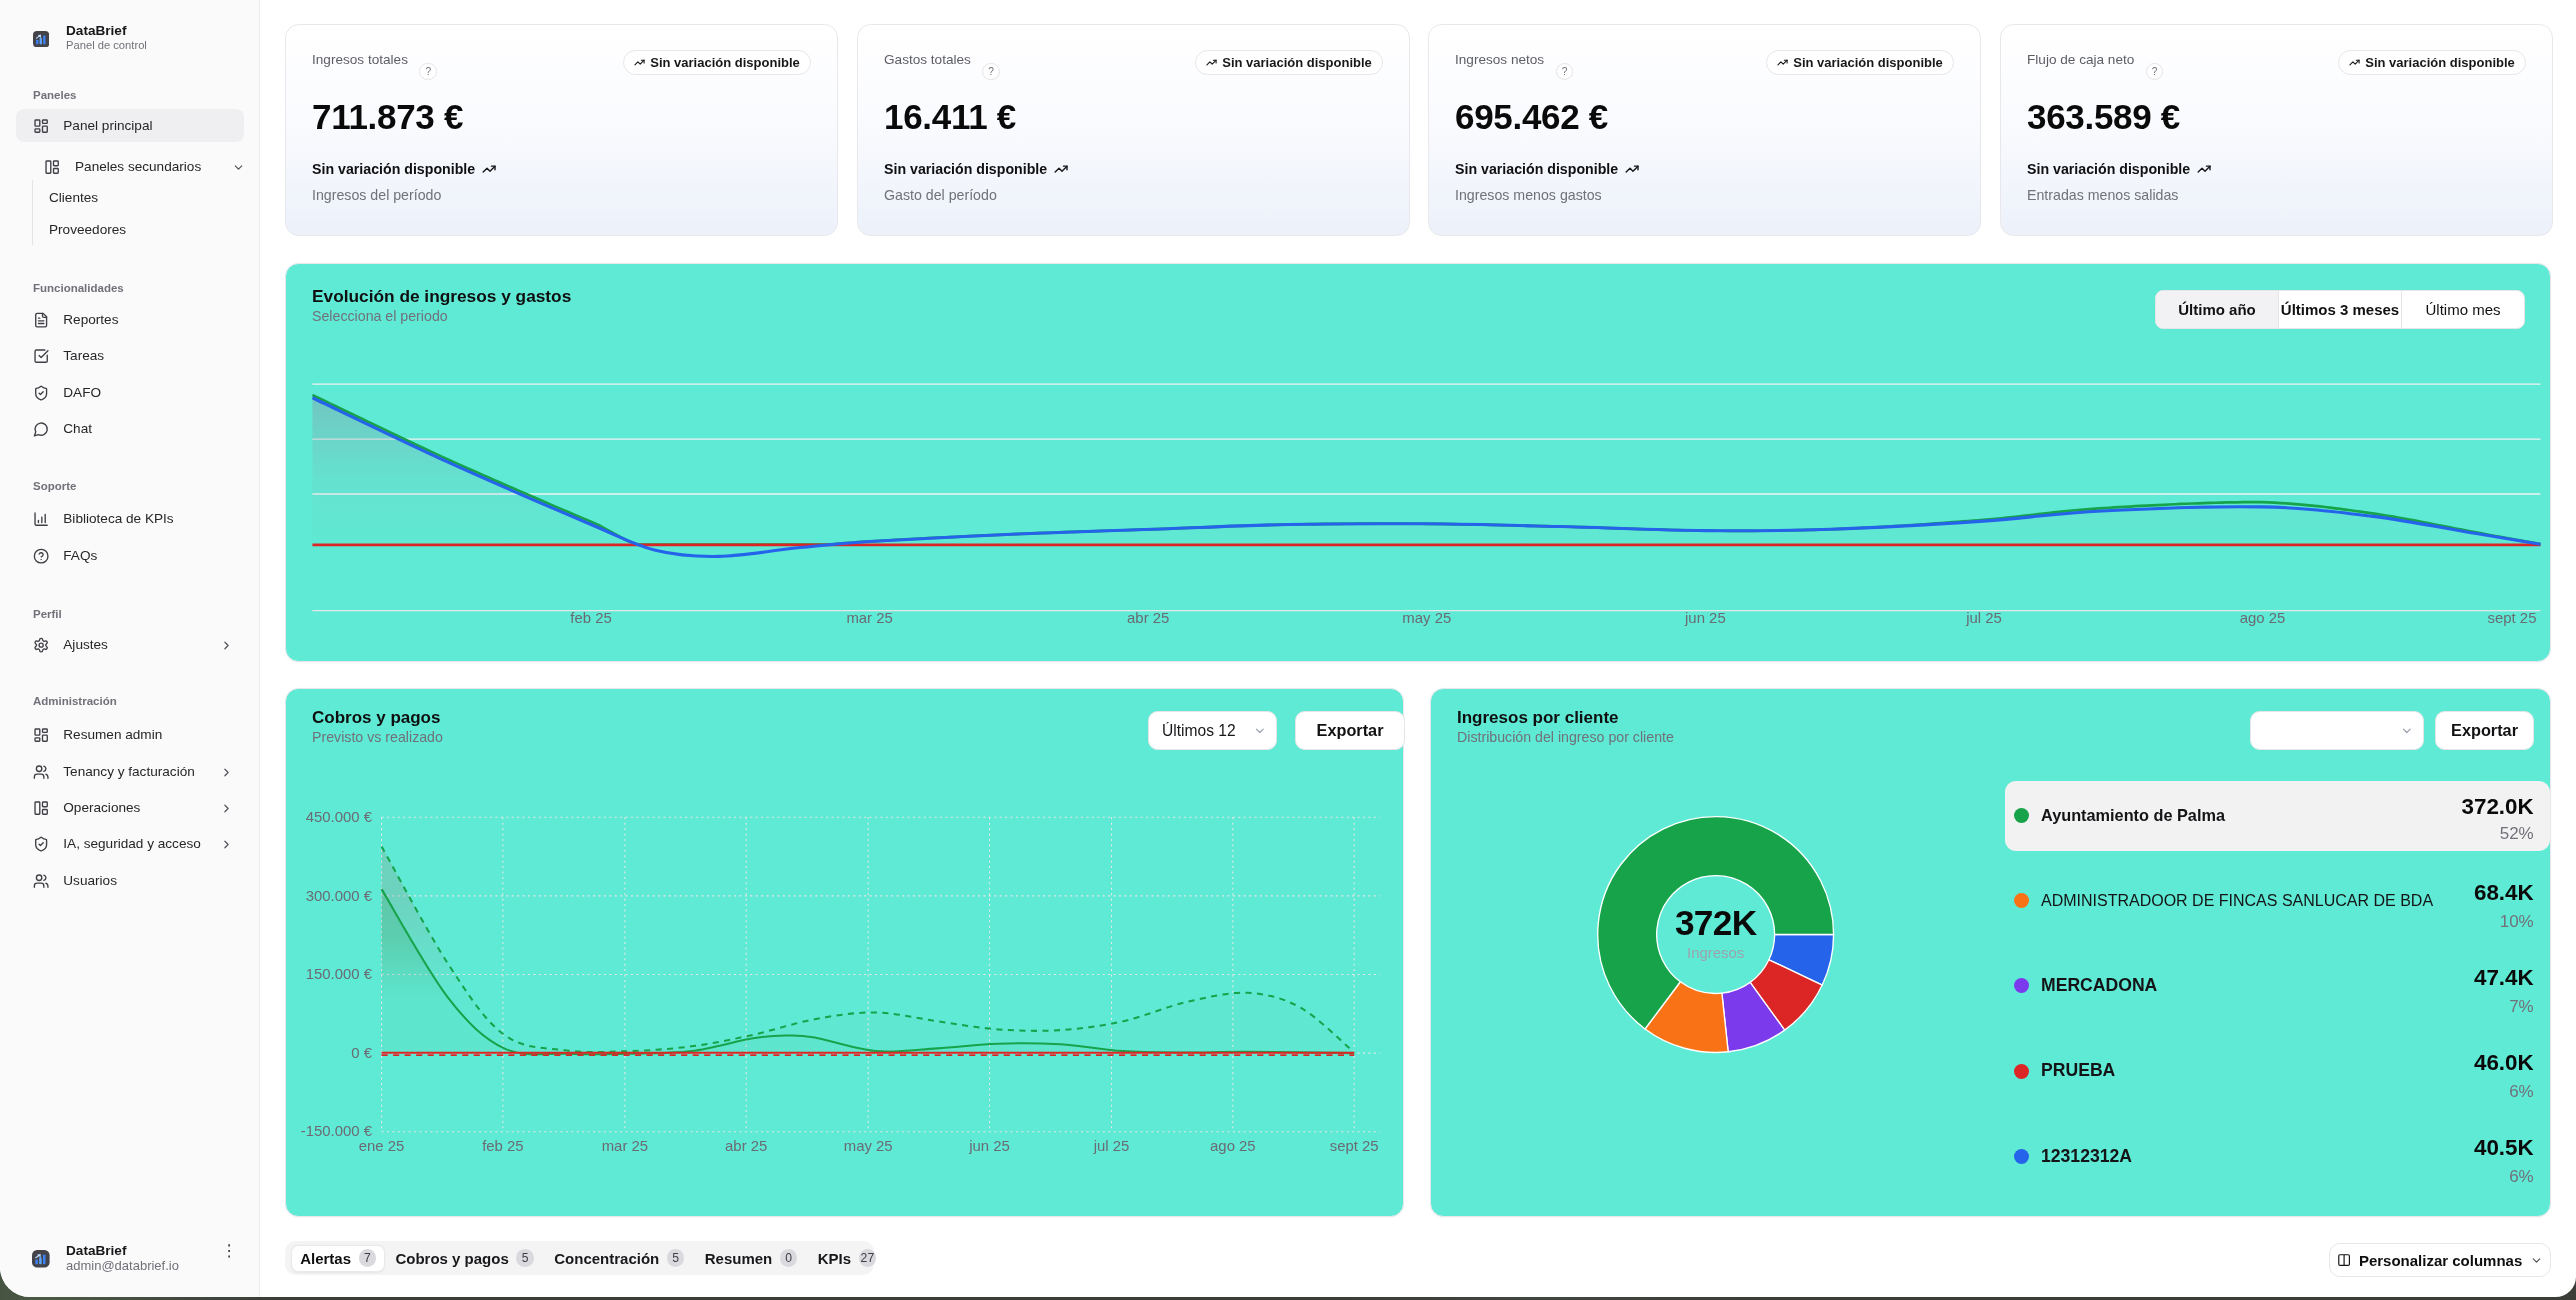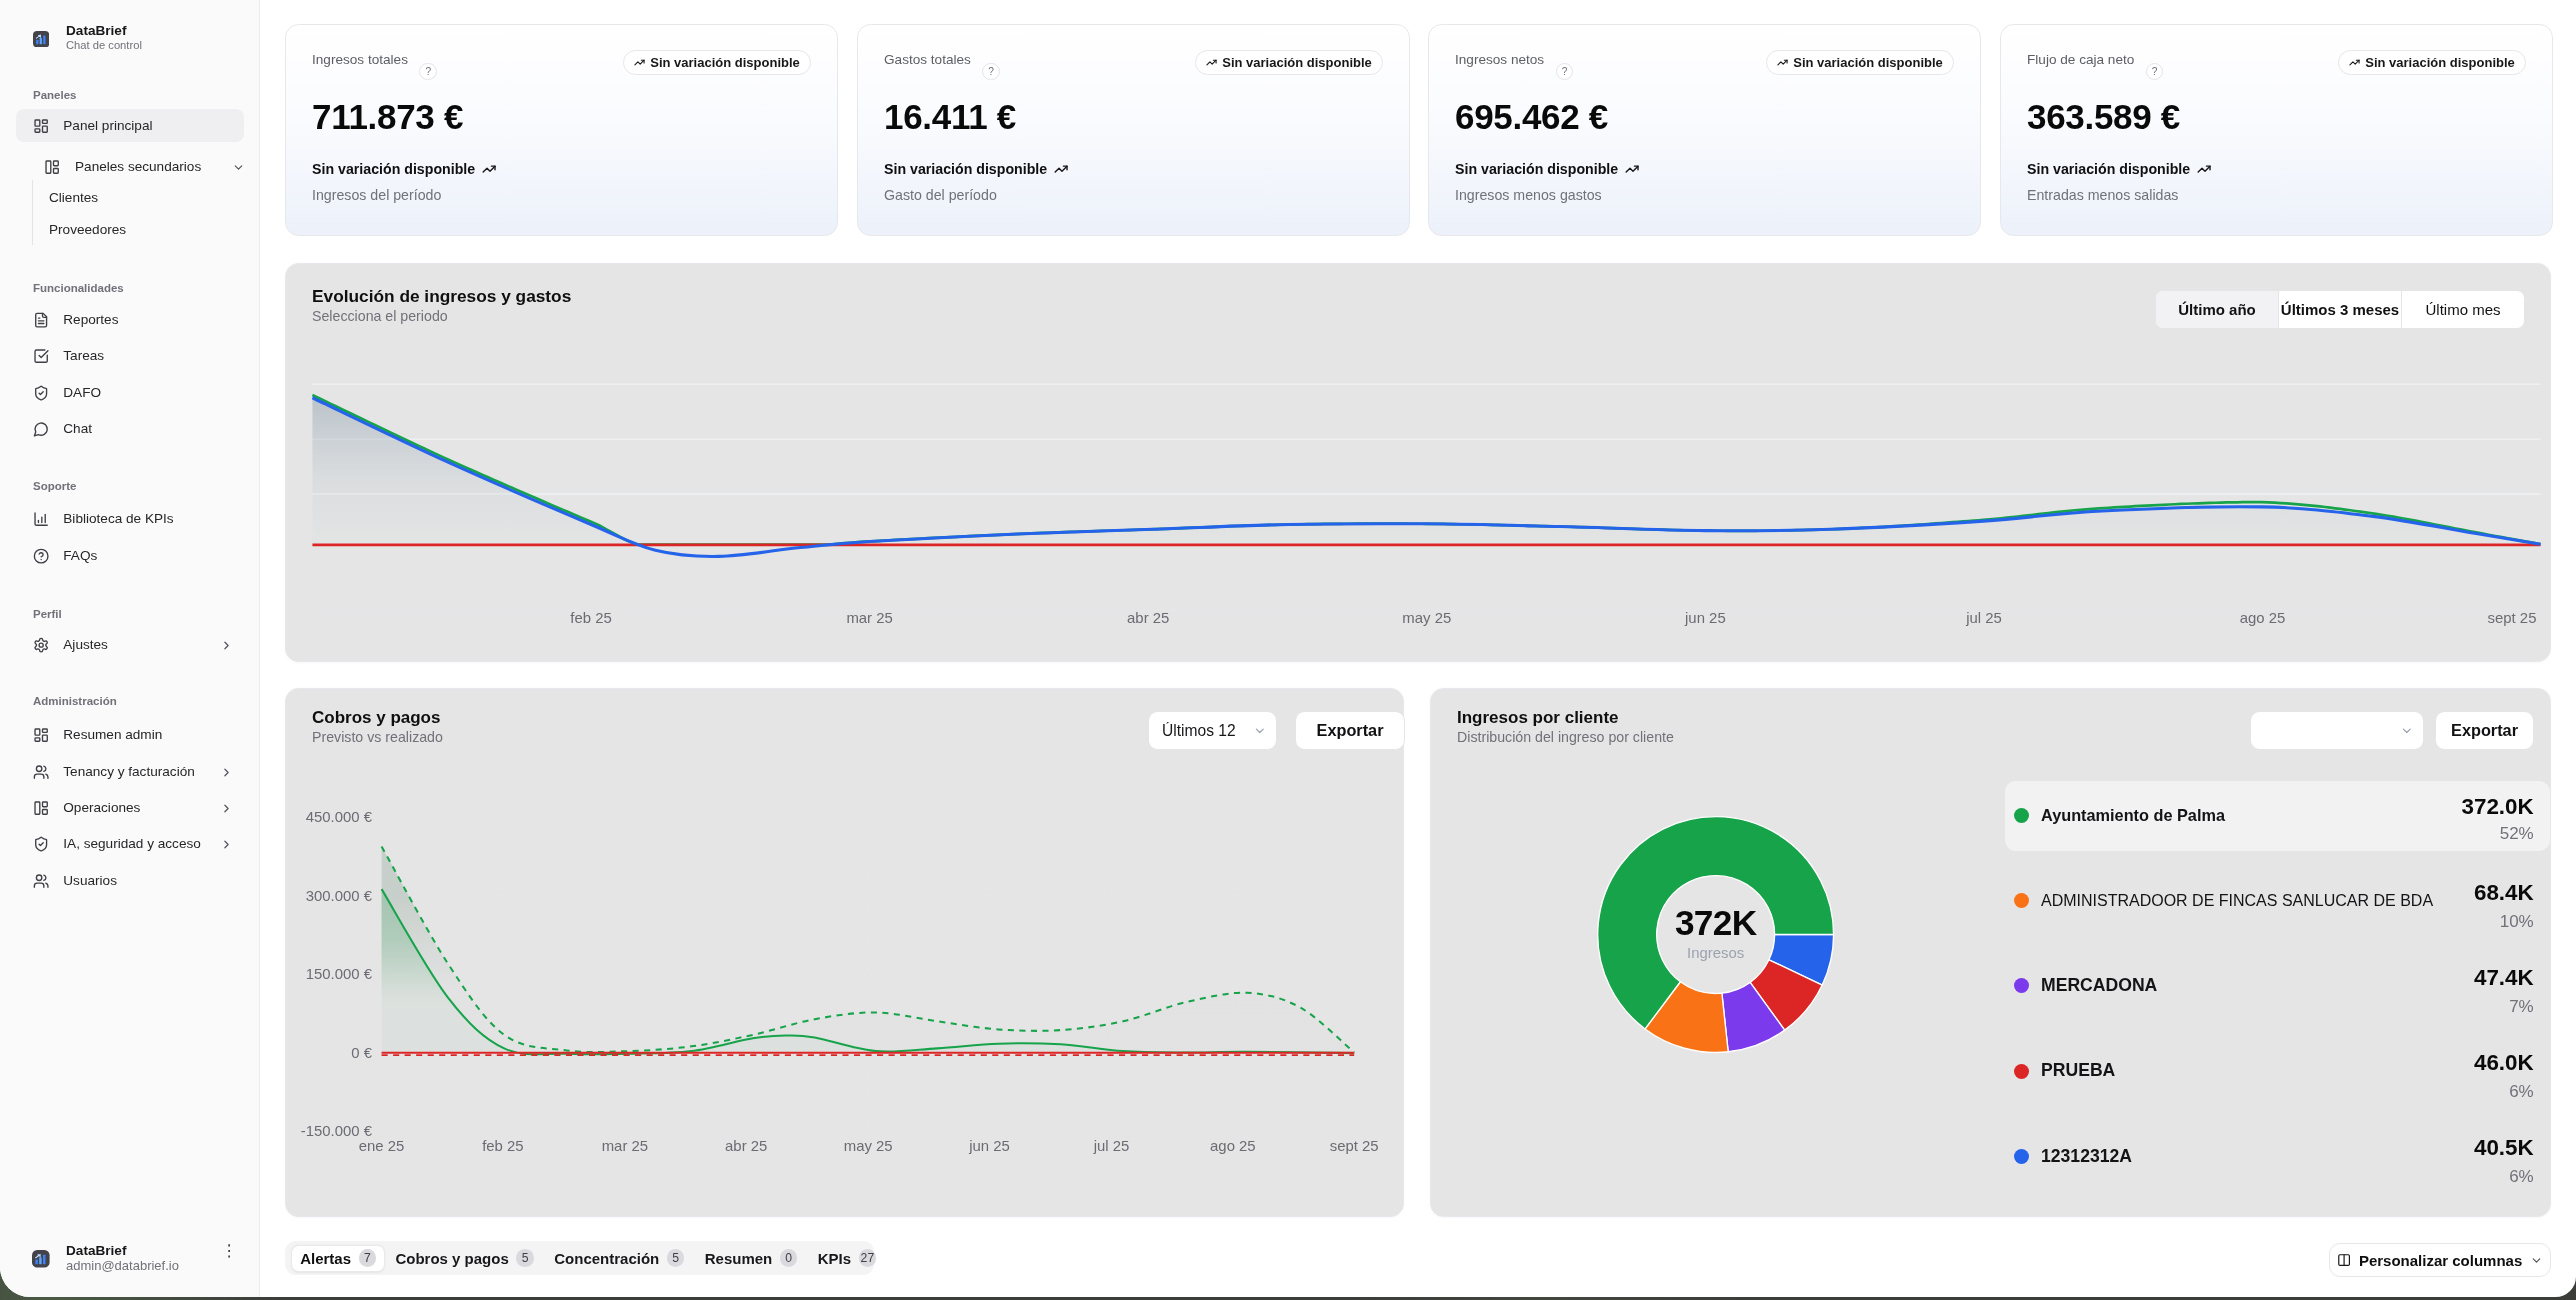--- a/index.html
+++ b/index.html
@@ -1,36 +1,36 @@
 <!DOCTYPE html>
 <html style="font-size:11px"><head><meta charset="utf-8"><style>
 * { margin:0; padding:0; box-sizing:border-box; }
 html,body { width:2576px; height:1300px; overflow:hidden; }
 body { font-family:"Liberation Sans", sans-serif; background:#3b3d39;
   background-image: radial-gradient(circle at 2% 99%, #4a5a44 0%, rgba(74,90,68,0) 8%), radial-gradient(circle at 60% 100%, #42473e 0%, rgba(66,71,62,0) 10%); }
 .app { position:absolute; left:0; top:0; width:2576px; height:1297px; background:#fff; border-radius:0 0 20.3px 30px; overflow:hidden; }
 .kcard { position:absolute; top:24.4px; width:553px; height:212px; border:1.4px solid #e8e8ec; border-radius:13.6px;
   background:linear-gradient(180deg,#ffffff 0%,#fafbfe 45%,#ecf1fa 100%); }
-.card { position:absolute; background:#e5e5e5; border:1.4px solid #e8e8ec; border-radius:13.6px; box-shadow:0 0.7px 2.7px rgba(0,0,0,0.03); }
+.card { position:absolute; background:#5eead4; border:1.4px solid #e8e8ec; border-radius:13.6px; box-shadow:0 0.7px 2.7px rgba(0,0,0,0.03); }
 .axl { font-size:22px; fill:#6b6b74; }
 .tab { display:flex; align-items:center; padding:0 10.2px; font-size:15px; font-weight:600; color:#18181b; white-space:nowrap; }
 svg text { font-family:"Liberation Sans", sans-serif; }
 </style></head>
 <body>
 <div class="app">
 <div style="position:absolute;left:0;top:0;width:260px;bottom:0;background:#fafafa;border-right:1.4px solid #ececef">
 <div style="position:absolute;left:33px;top:31px"><svg width="16.3" height="16.3" viewBox="0 0 24 24">
 <rect x="0" y="0" width="24" height="24" rx="6" fill="#434349"></rect>
 <rect x="4.6" y="13" width="3.4" height="6.5" rx="0.6" fill="#3b82f6"></rect>
 <rect x="9.8" y="10" width="3.4" height="9.5" rx="0.6" fill="#60a5fa"></rect>
 <rect x="15" y="6.5" width="3.4" height="13" rx="0.6" fill="#3b82f6"></rect>
 <path d="M5 10.5 L11 6.5 L11 9 M11 6.5 L8.2 6.7" stroke="#bfdbfe" stroke-width="1.6" fill="none" stroke-linecap="round"></path>
 </svg></div>
 <div style="position:absolute;left:66px;top:23px;font-size:13.6px;font-weight:700;color:#18181b;line-height:16.3px">DataBrief</div>
-<div style="position:absolute;left:66px;top:38px;font-size:11.2px;color:#71717a;line-height:15px">Chat de control</div>
+<div style="position:absolute;left:66px;top:38px;font-size:11.2px;color:#71717a;line-height:15px">Panel de control</div>
 <div style="position:absolute;left:33px;top:87px;font-size:11.5px;font-weight:600;color:#71717a;line-height:16.3px">Paneles</div>
       <div style="position:absolute;left:16.3px;width:228px;top:109px;height:33px;background:#efeff1;border-radius:8.1px;">
         <span style="position:absolute;left:16.3px;top:8.5px;display:flex">
           <svg width="16.3" height="16.3" viewBox="0 0 24 24" fill="none" stroke="#3f3f46" stroke-width="2" stroke-linecap="round" stroke-linejoin="round">
             <rect x="3" y="3" width="7" height="9" rx="1"></rect>
             <rect x="14" y="3" width="7" height="5" rx="1"></rect>
             <rect x="14" y="12" width="7" height="9" rx="1"></rect>
             <rect x="3" y="16" width="7" height="5" rx="1"></rect>
           </svg>
         </span>

